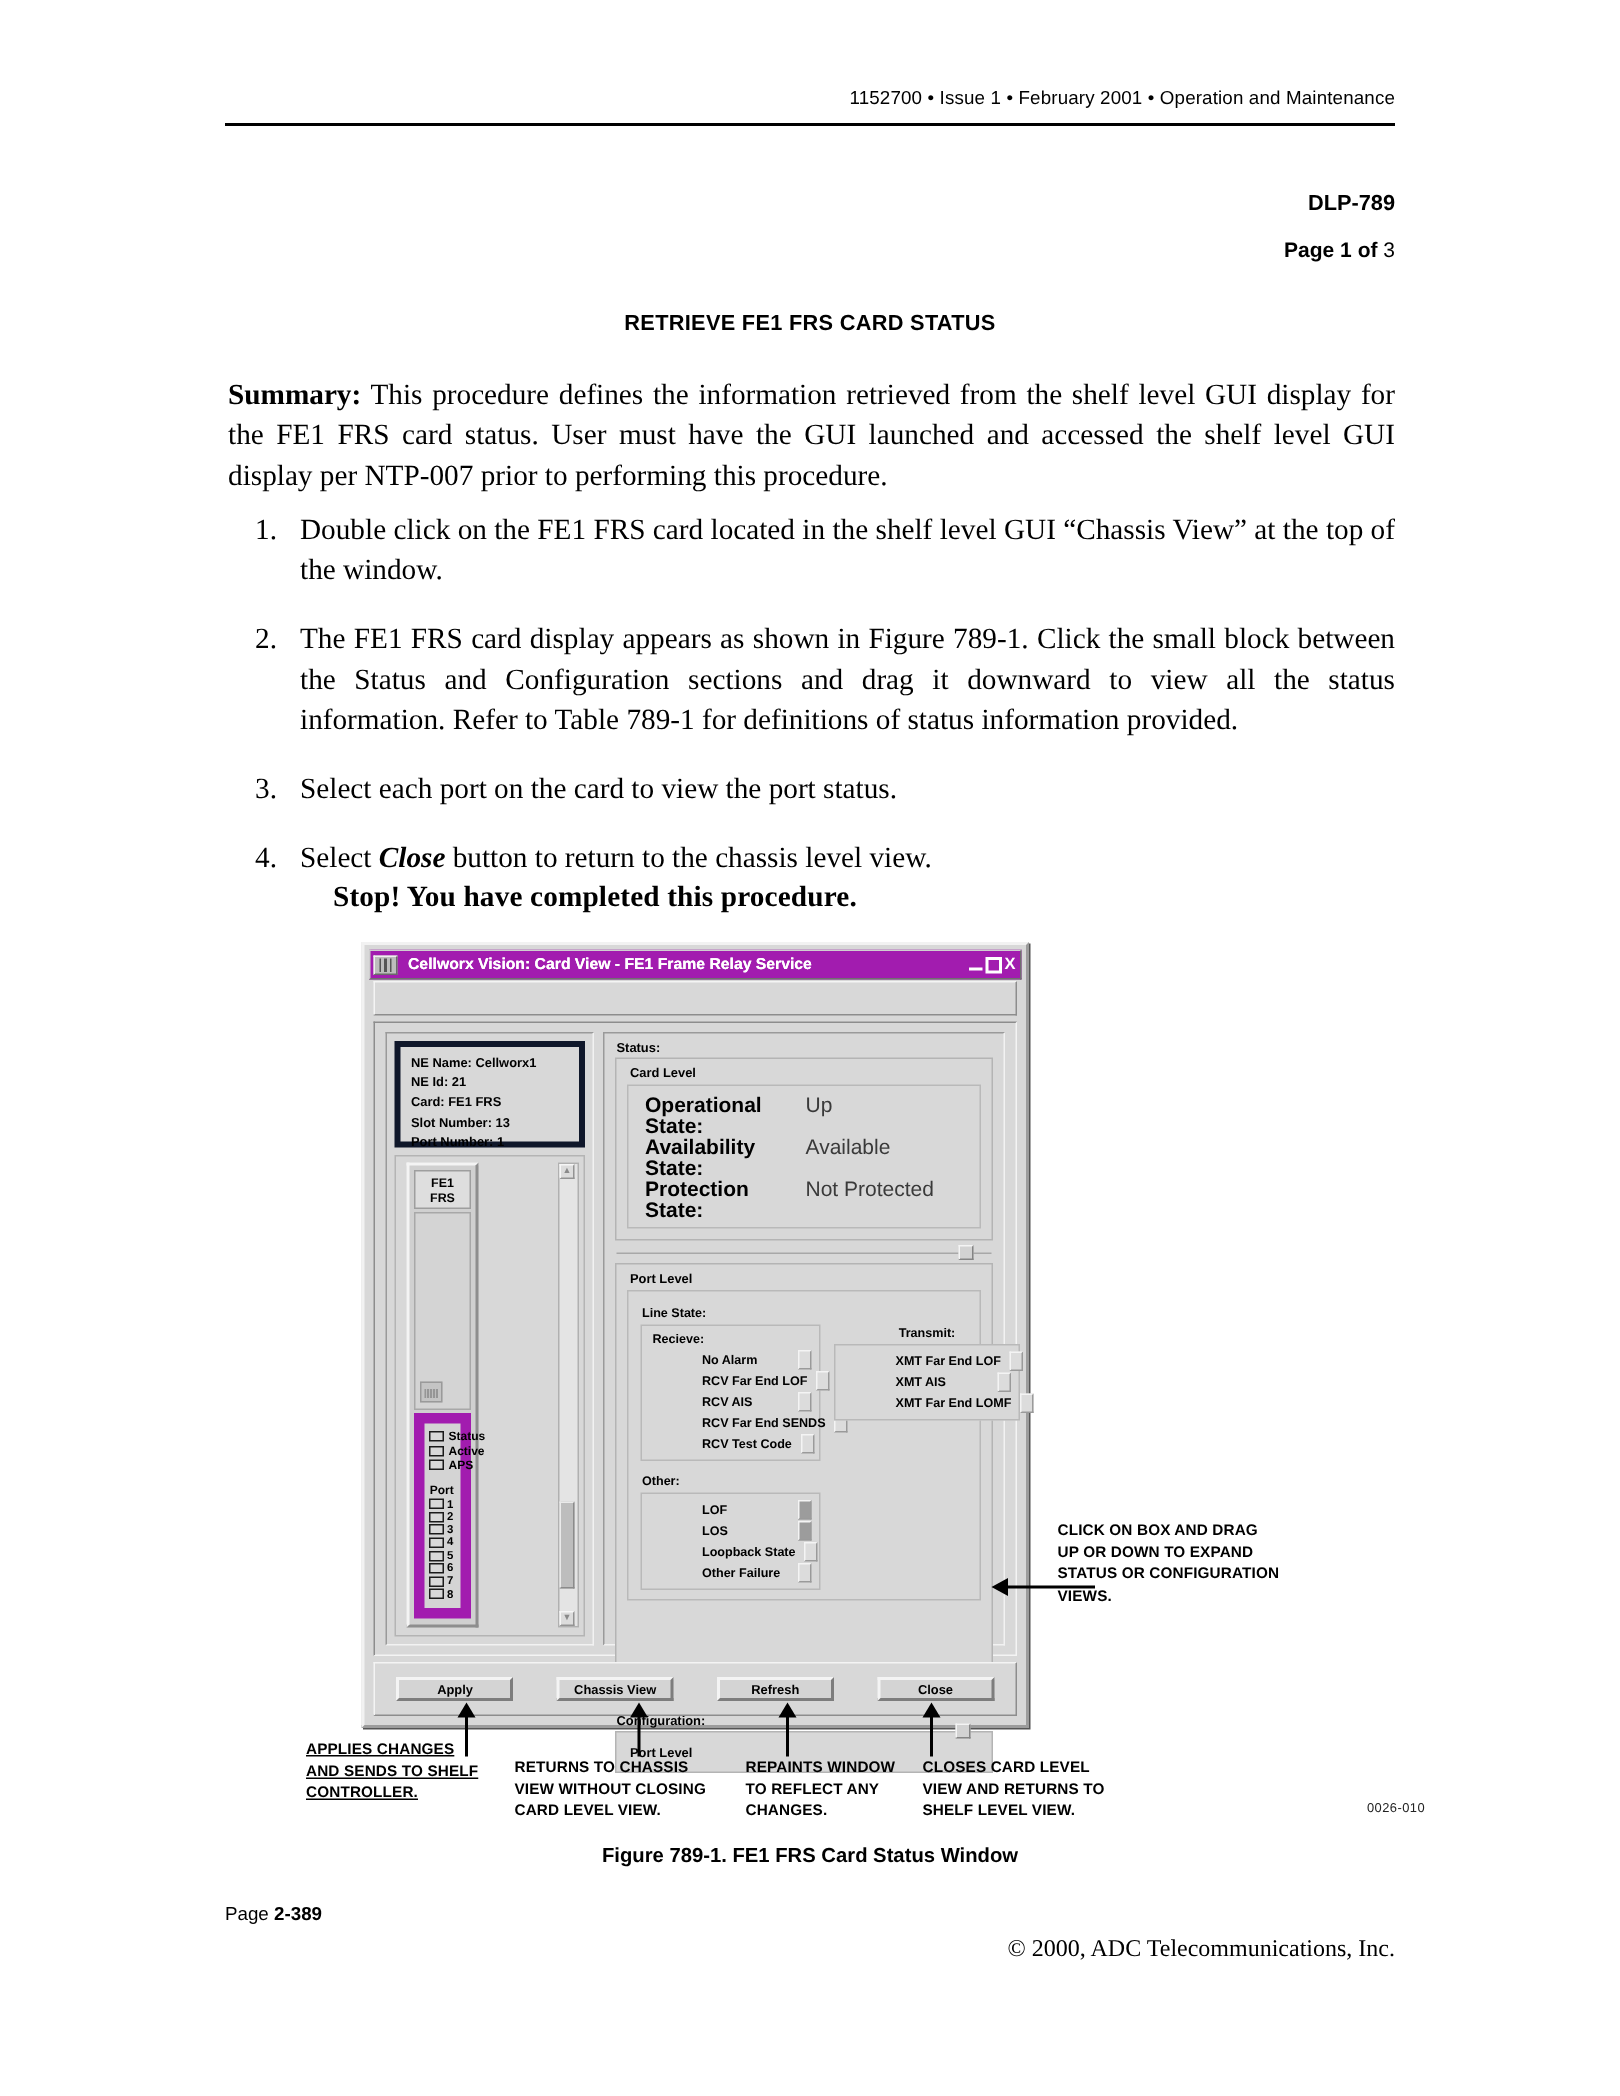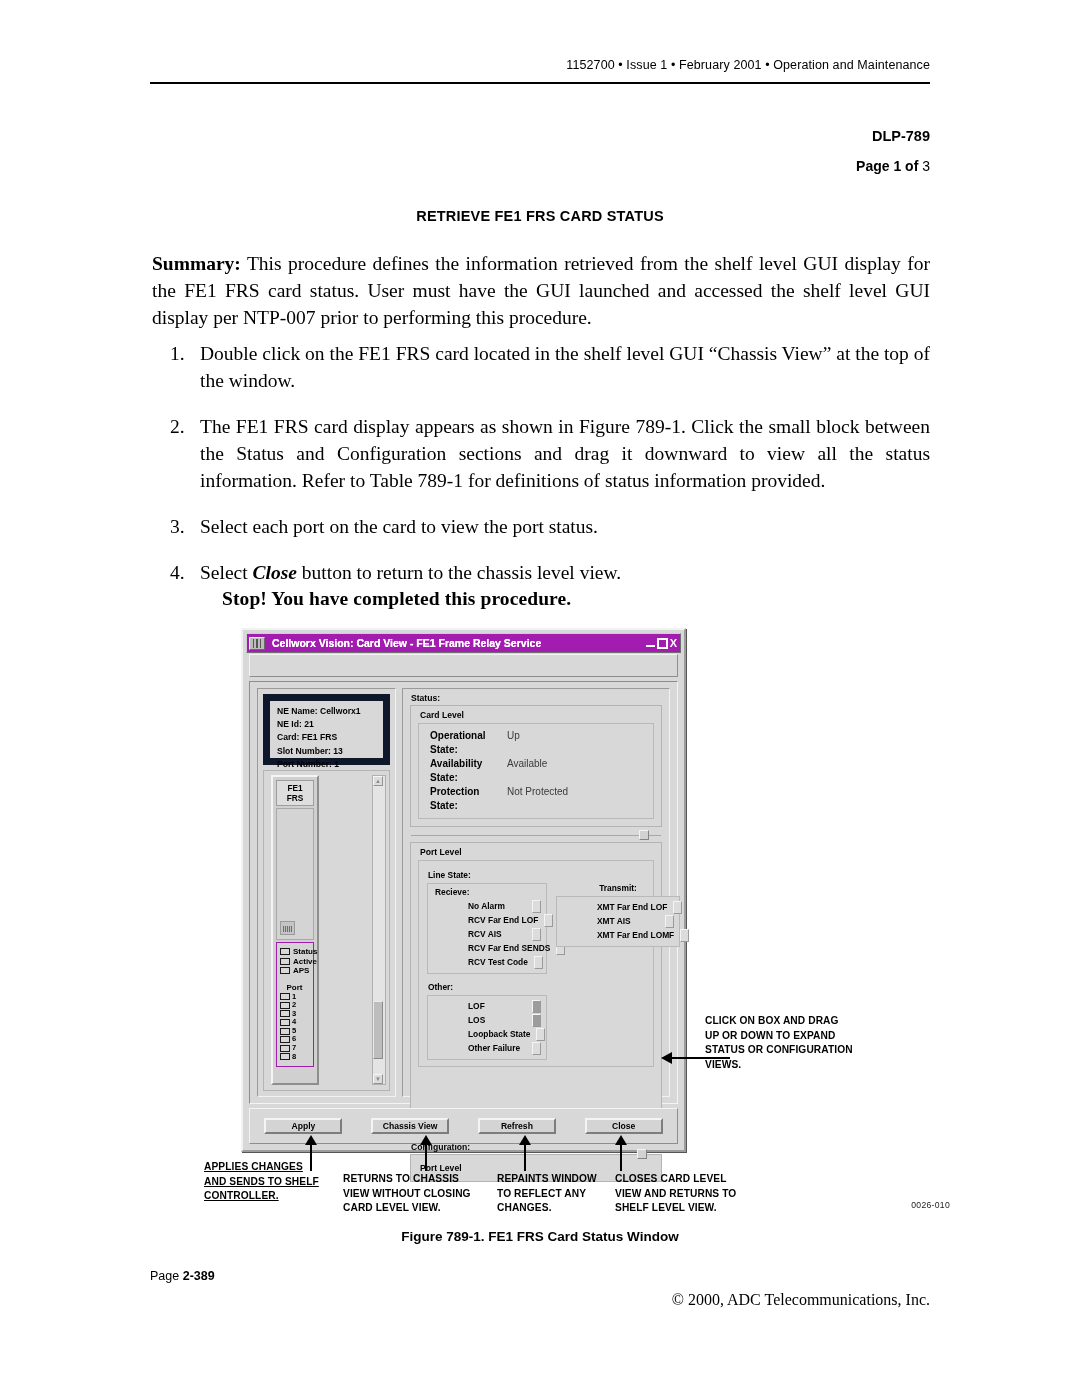--- a/index.html
+++ b/index.html
@@ -189,21 +189,21 @@
     left: 7px; top: 6px; width: 137px; bottom: 6px;
     border: 1px solid #9a9a9a;
     border-right-color: #f2f2f2;
     border-bottom-color: #f2f2f2;
     background: #d8d8d8;
   }
   .ne-info {
     position: absolute;
     left: 5px; top: 5px; right: 5px; height: 71px;
     background: #d8d8d8;
-    border: 7px solid #0f172a;
+    border: 4px solid #0f172a;
     padding: 4px 0 0 7px;
     box-sizing: border-box;
   }
   .ne-info div {
     font-size: 8.6px;
     font-weight: bold;
     line-height: 13.2px;
     white-space: nowrap;
   }
 
@@ -253,21 +253,21 @@
     position: absolute;
     left: 2px; bottom: 2px; width: 9px; height: 6px;
     background:
       linear-gradient(to right, #6f6f6f 1px, transparent 1px) repeat-x,
       #bdbdbd;
     background-size: 2px 100%;
   }
   .card-leds {
     margin-top: 2px;
     background: #d4d4d4;
-    border: 1px solid #a21caf;
+    border: 7px solid #a21caf;
     padding: 4px 0 5px 3px;
   }
   .led-row {
     display: flex;
     align-items: center;
     gap: 3px;
     line-height: 9.5px;
   }
   .led {
     width: 8px; height: 5px;
@@ -353,23 +353,24 @@
     padding: 4px 0 3px 9px;
   }
   .inner-box {
     border: 1px solid #b9b9b9;
     margin: 0 7px 7px 7px;
     background: #d8d8d8;
     padding: 5px 0 5px 0;
   }
   .kv-row {
     display: flex;
-    font-size: 10px;
+    font-size: 14px;
     line-height: 14px;
     padding-left: 11px;
+    gap: 30px;
   }
   .kv-row .k { font-weight: bold; width: 77px; }
   .kv-row .v { color: #3a3a3a; }
 
   
   .splitter {
     position: relative;
     height: 10px;
     margin: 3px 8px 2px 8px;
   }

